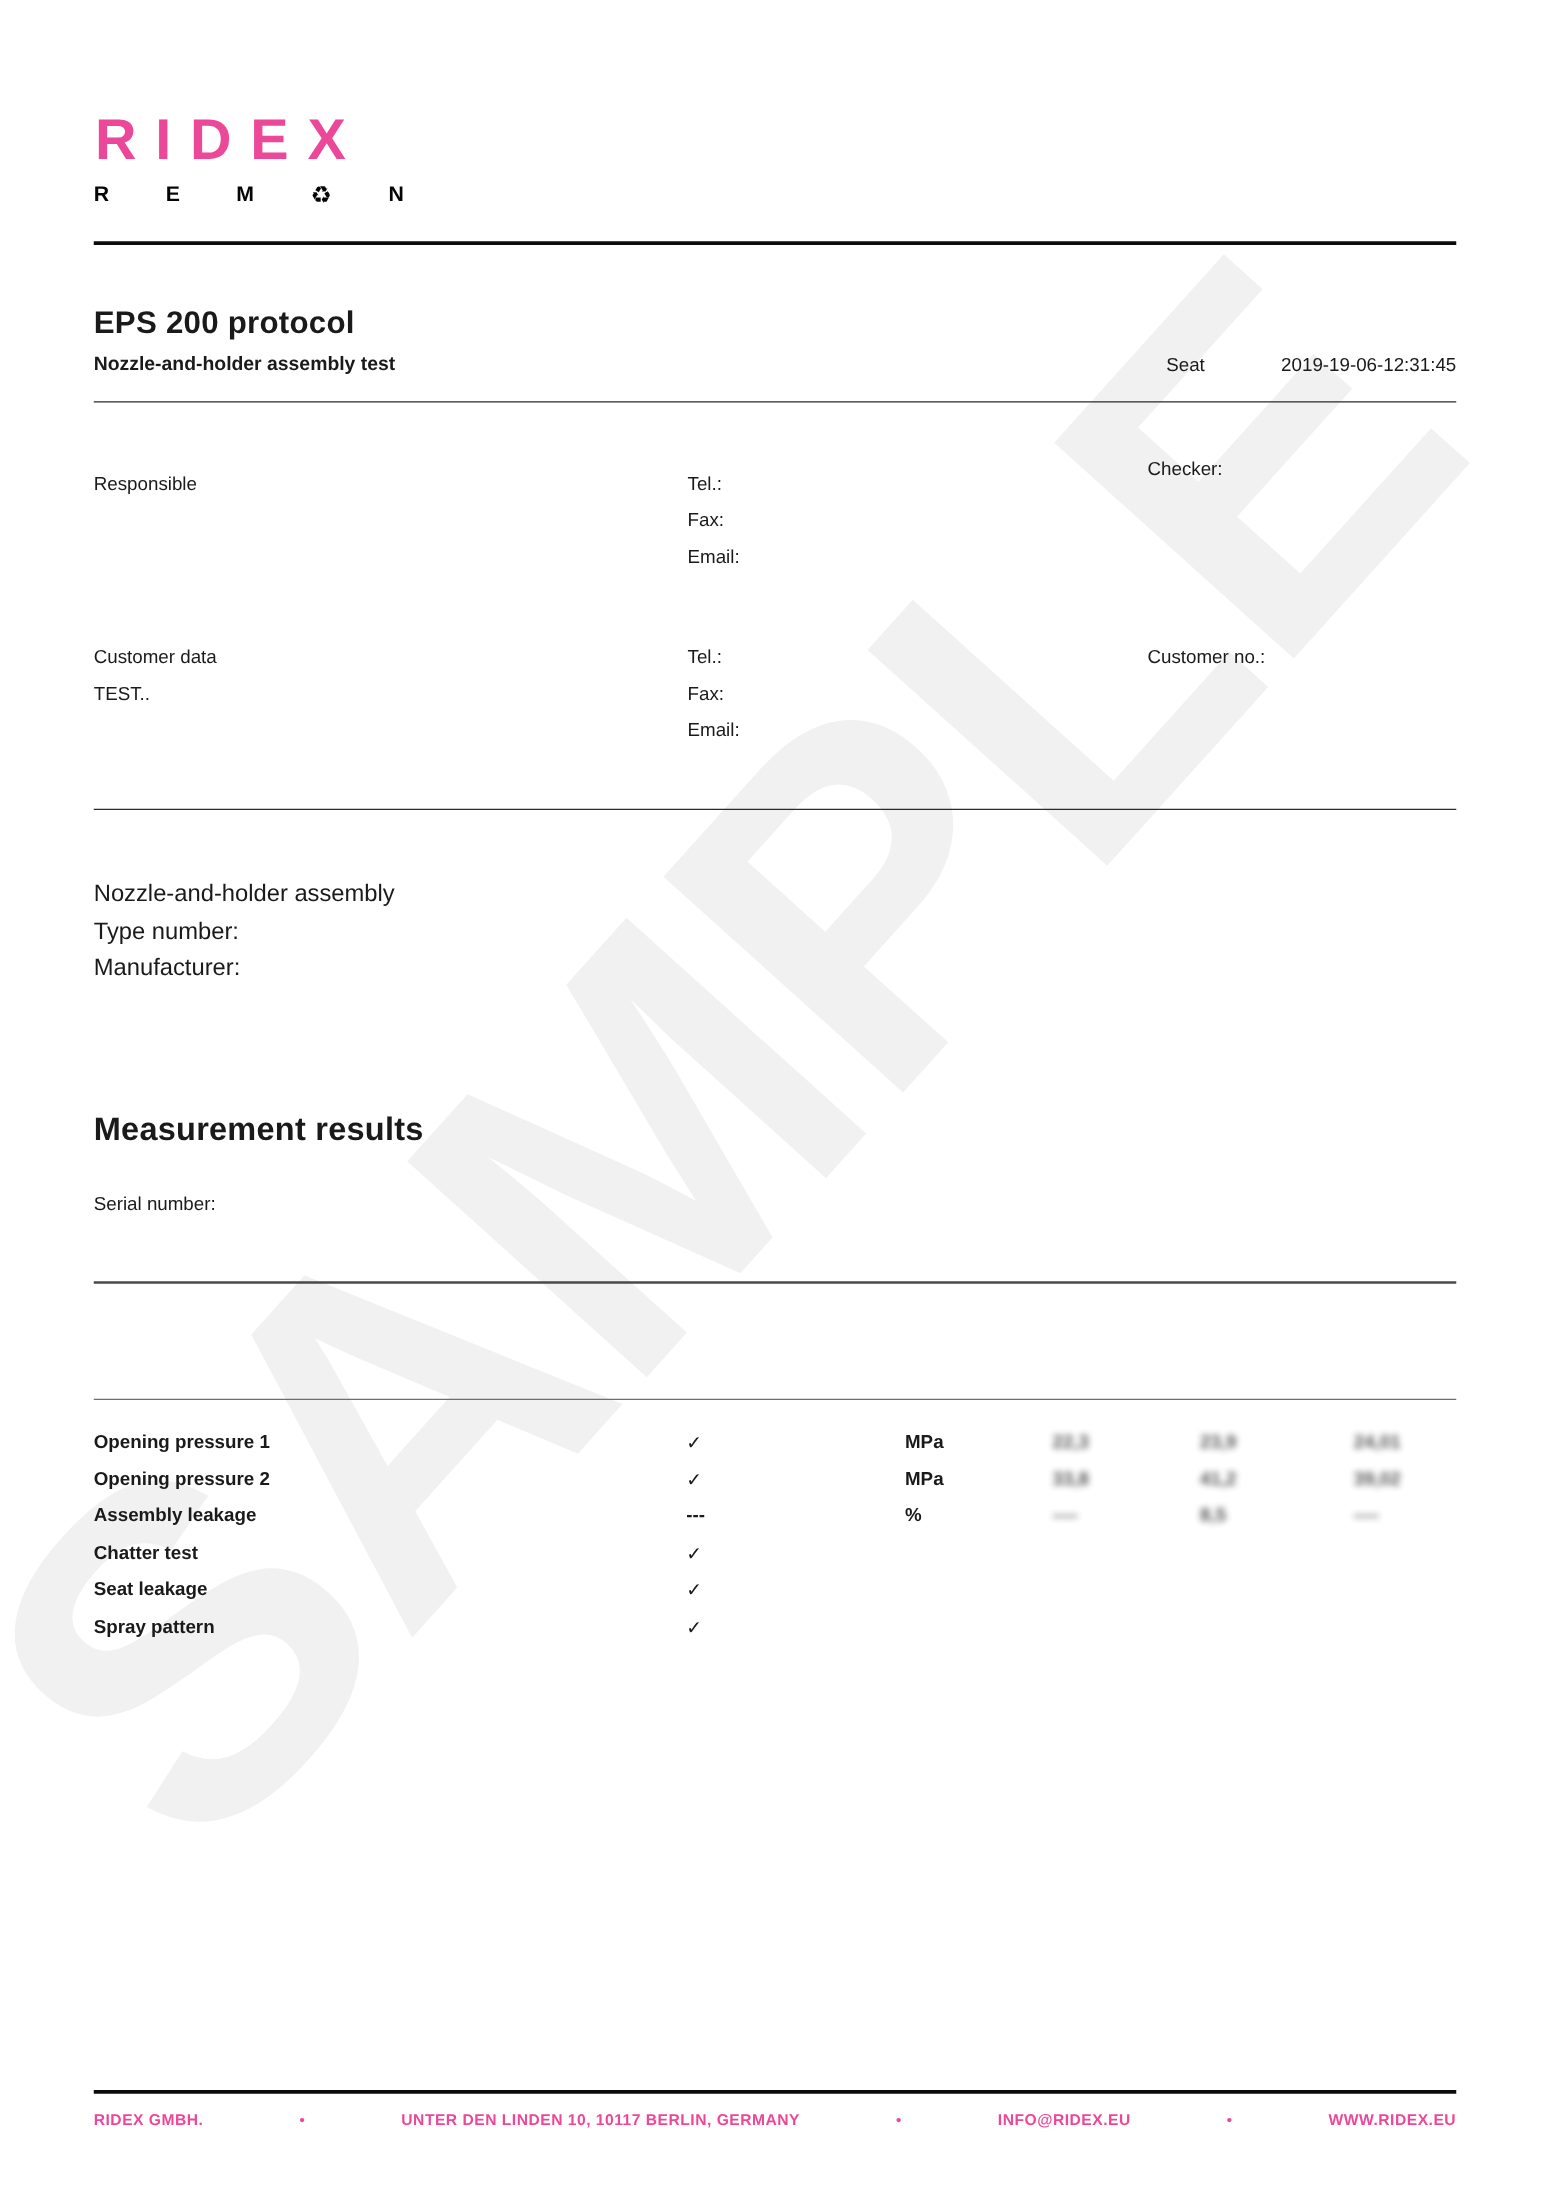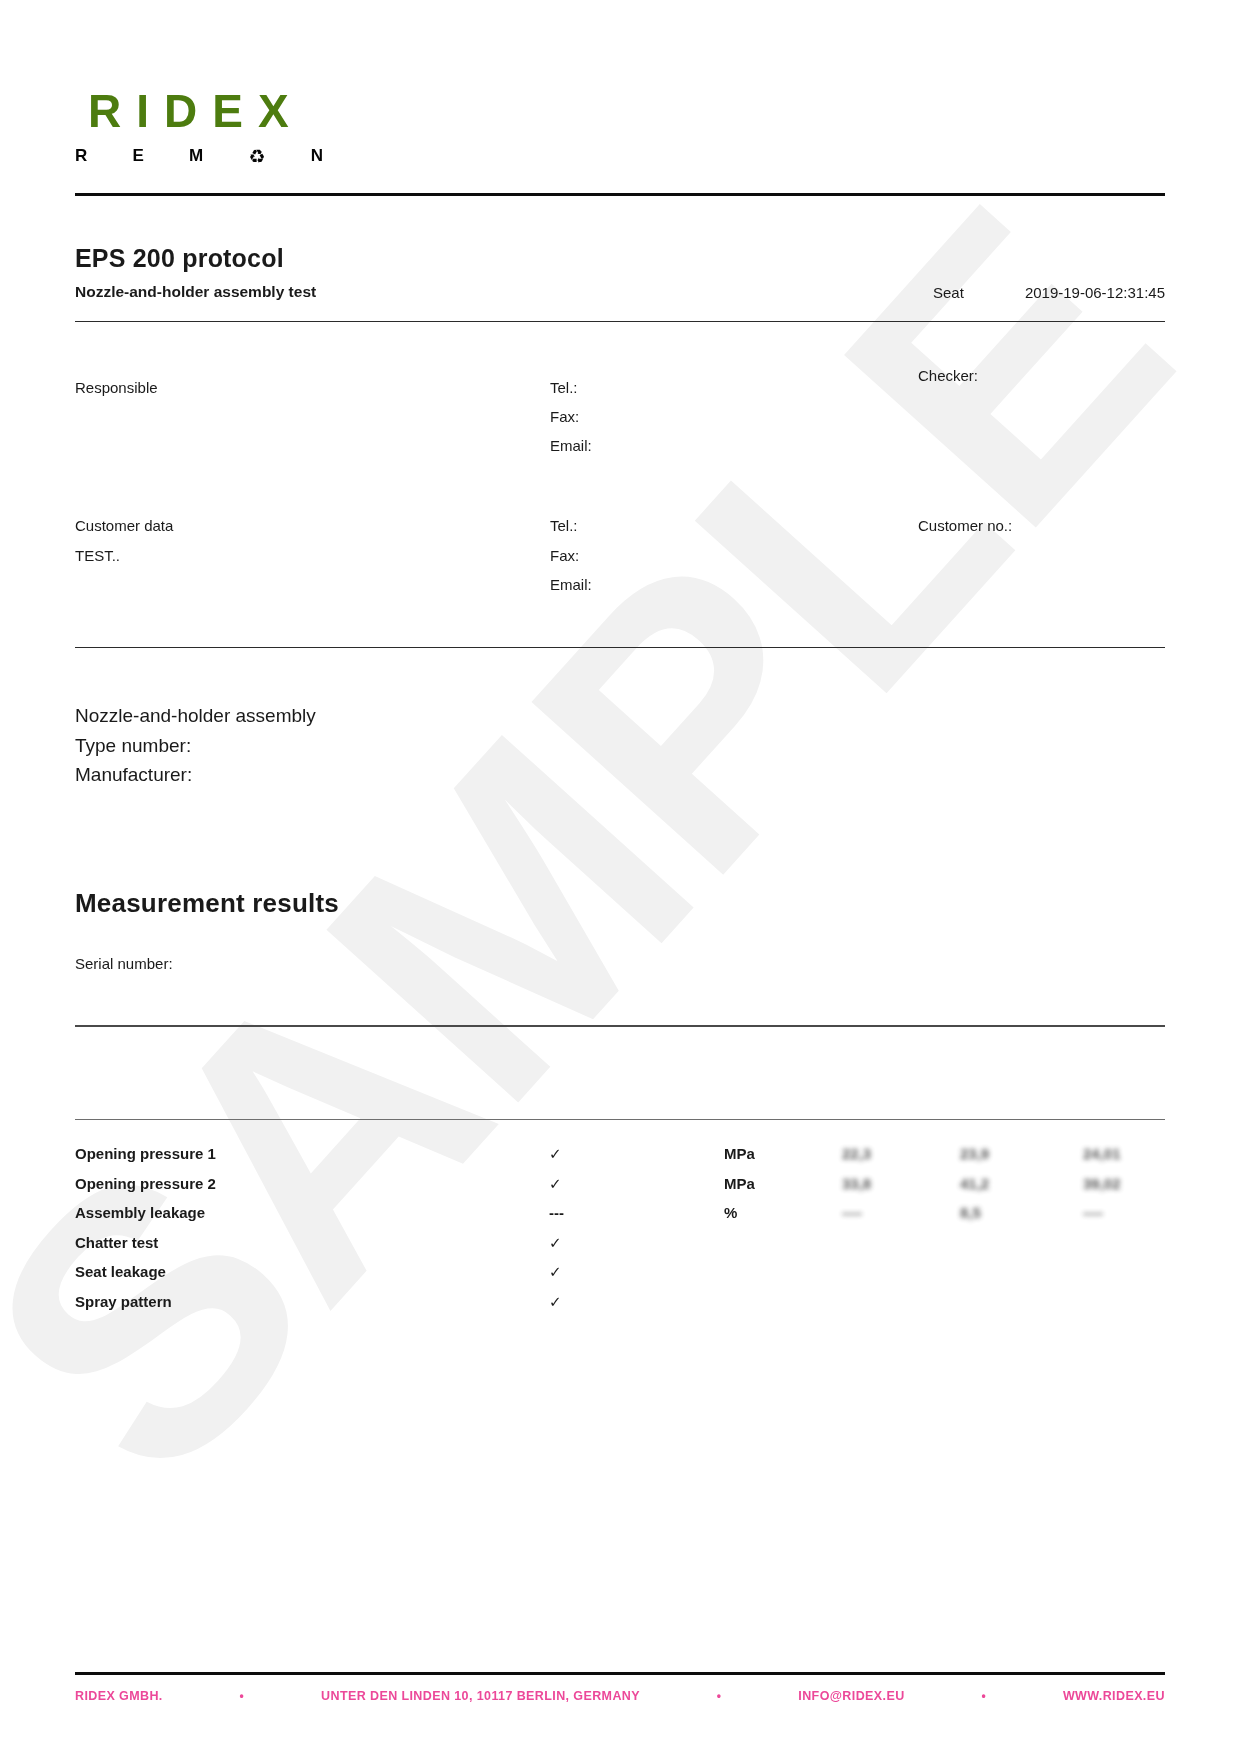--- a/index.html
+++ b/index.html
@@ -30,23 +30,23 @@
 
   
   .rule { position:absolute; left:75px; width:1090px; }
   .rule-thick   { height:3px; background:#0c0c0c; }
   .rule-thin    { height:1px; background:#2b2b2b; }
   .rule-table-a { height:2px; background:#4a4a4a; }
   .rule-table-b { height:1px; background:#6e6e6e; }
 
   
   .logo-brand {
-    position:absolute; left:88px; top:88px;
+    position:absolute; left:76px; top:88px;
     font-size:46px; font-weight:900; letter-spacing:15px;
-    color:#4d7c0f; line-height:1;
+    color:#ec4899; line-height:1;
   }
   .logo-sub {
     position:absolute; left:75px; top:146px; width:248px;
     display:flex; justify-content:space-between; align-items:center;
     font-size:17px; font-weight:bold; color:#050505;
   }
   .recycle { font-family:"DejaVu Sans", sans-serif; font-size:19px; line-height:1; }
 
   
   .doc-title   { position:absolute; left:75px; top:244px; font-size:25px; font-weight:bold; letter-spacing:0.2px; }

